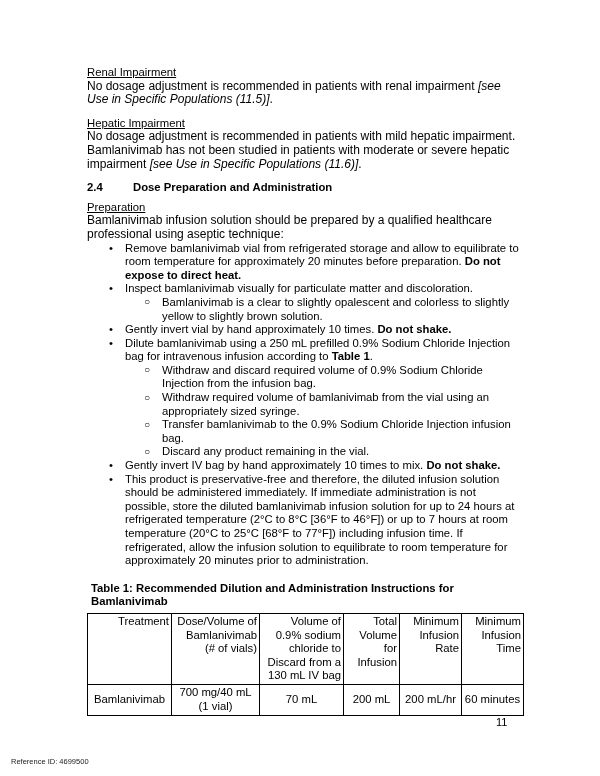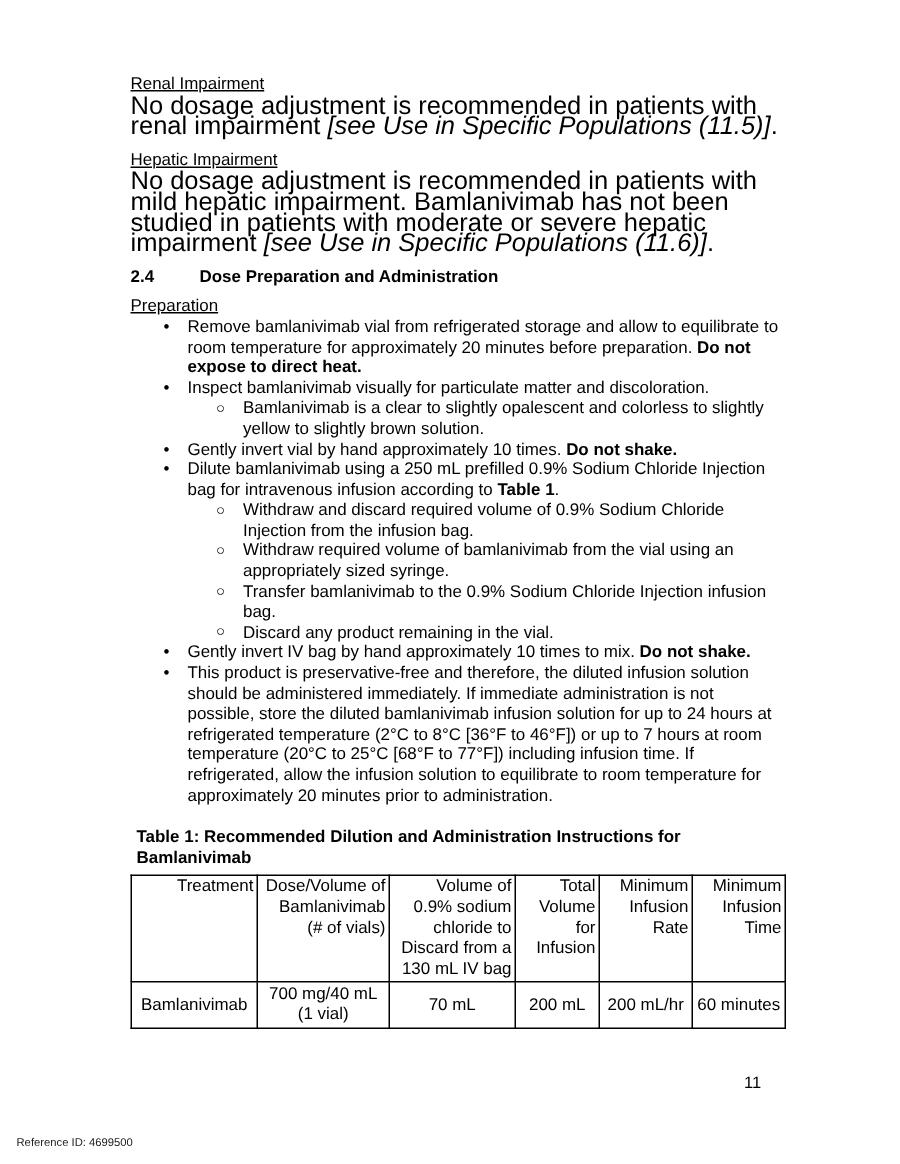--- a/index.html
+++ b/index.html
@@ -18,32 +18,32 @@
   .page {
     position: absolute;
     left: 0; top: 0;
     width: 600px;
     height: 776px;
     background: #ffffff;
   }
   .content {
     position: absolute;
     left: 87px;
-    top: 50px;
+    top: 66px;
     width: 436px;
   }
 
   .u-head {
     text-decoration: underline;
     font-size: 11.3px;
     line-height: 13.6px;
     margin: 0;
   }
   p.body-text {
-    font-size: 17px;
+    font-size: 12px;
     line-height: 13.6px;
     margin: 0;
   }
   .ital { font-style: italic; }
   .bold { font-weight: bold; }
 
   .gap-sm { height: 10px; }
   .gap-xs { height: 6px; }
 
   .sec-head {
@@ -167,20 +167,21 @@
     <div class="gap-sm"></div>
 
     <div class="sec-head">
       <span class="sec-num">2.4</span>
       <span>Dose Preparation and Administration</span>
     </div>
 
     <div class="gap-xs"></div>
 
     <p class="u-head">Preparation</p>
+    <p class="body-text">Bamlanivimab infusion solution should be prepared by a qualified healthcare professional using aseptic technique:</p>
 
     <ul class="lvl1">
 
       <li>
         <span class="bullet">•</span>
         <span><span>Remove bamlanivimab vial from refrigerated storage and allow to equilibrate to room temperature for approximately 20 minutes before preparation. </span><span class="bold">Do not expose to direct heat.</span></span>
       </li>
 
       <li>
         <span class="bullet">•</span>

